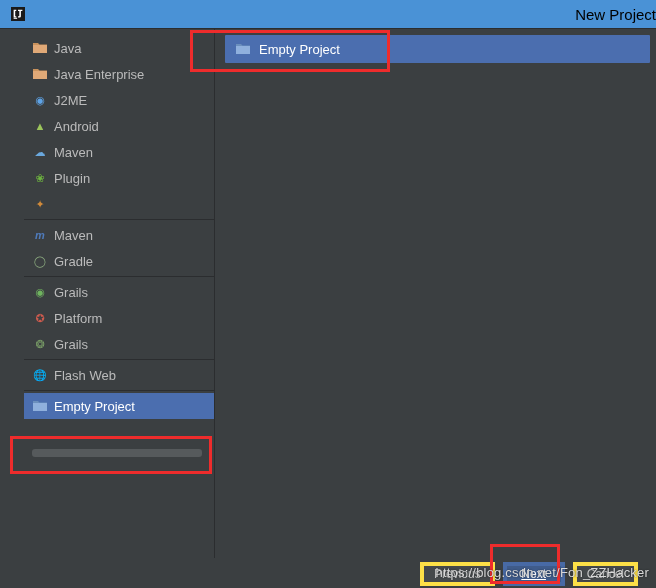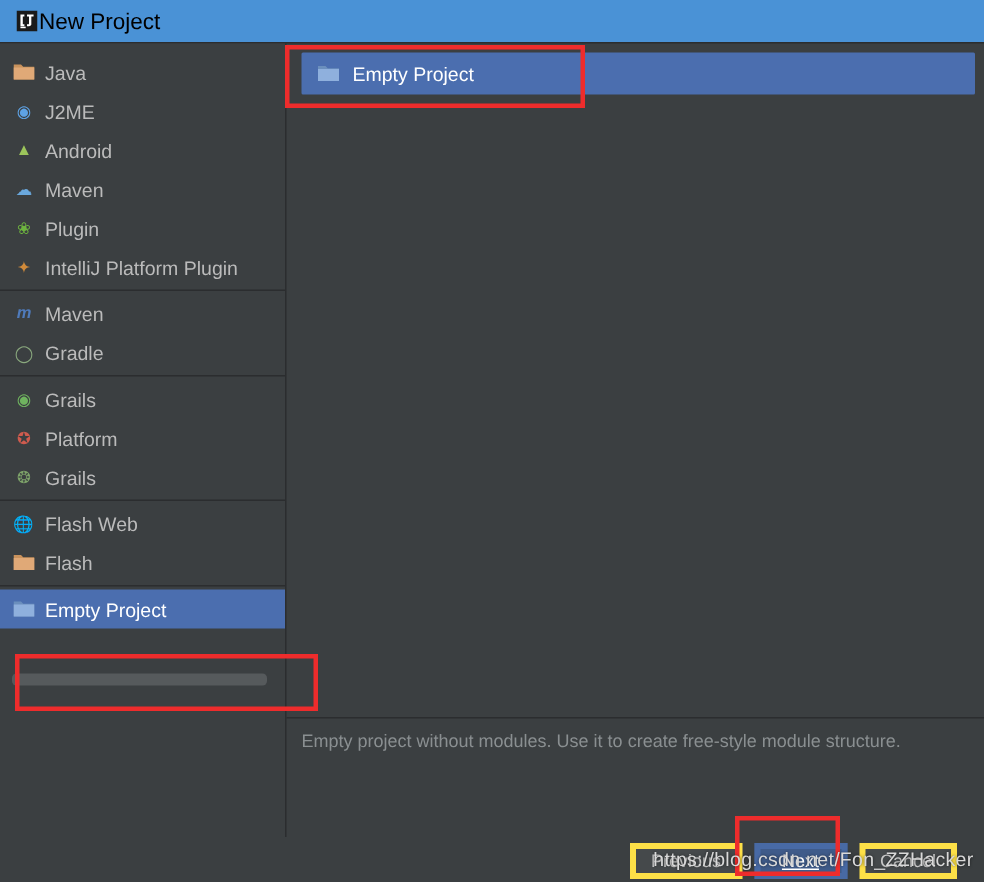--- a/index.html
+++ b/index.html
@@ -21,40 +21,41 @@
       position: relative;
     }
     .title-bar .app-icon {
       margin-left: 10px;
       width: 16px; height: 16px;
       display: flex; align-items: center; justify-content: center;
     }
     .title-bar .title {
       position: absolute;
       left: 14px; right: 0;
-      text-align: left;
+      text-align: right;
       color: #000;
       font-size: 15px;
       pointer-events: none;
       margin-left: 12px;
     }
 
     .main {
       display: flex;
       height: 530px;
       background: #3b3f41;
       border-top: 1px solid #2b2d2f;
     }
 
     
     .sidebar {
       width: 190px;
       background: #3b3f41;
       padding: 6px 0 0 0;
       overflow: hidden;
+      margin-left: 24px;
     }
     .sidebar-item {
       display: flex;
       align-items: center;
       height: 26px;
       padding: 0 8px 0 8px;
       gap: 6px;
       white-space: nowrap;
       cursor: pointer;
     }
@@ -202,92 +203,91 @@
     <div class="sidebar-item">
       <span class="icon">
           <svg class="folder" viewBox="0 0 14 12">
             <path d="M0 1h5l1.5 1.5H14V11H0z" fill="#c9925c"></path>
             <rect x="0" y="3" width="14" height="8" fill="#e0a977"></rect>
           </svg>
         </span>
       <span>Java</span>
     </div>
 
-
-    <div class="sidebar-item">
-      <span class="icon" style="color:#5ea3e6;">◉</span>
-      <span>J2ME</span>
-    </div>
-
-    <div class="sidebar-item">
-      <span class="icon" style="color:#9cc55b;">▲</span>
-      <span>Android</span>
-    </div>
-
-    <div class="sidebar-item">
-      <span class="icon" style="color:#6aa8dd;">☁</span>
-      <span>Maven</span>
-    </div>
-
-    <div class="sidebar-item">
-      <span class="icon" style="color:#6db33f;">❀</span>
-      <span>Plugin</span>
-    </div>
-
-
-    <div class="sidebar-item">
-      <span class="icon" style="color:#d08a3a;">✦</span>
-      <span>IntelliJ Platform Plugin</span>
-    </div>
-
-    <div class="divider"></div>
-
-    <div class="sidebar-item">
-      <span class="icon" style="color:#4f7bbb;font-style:italic;font-weight:bold;">m</span>
-      <span>Maven</span>
-    </div>
-
-    <div class="sidebar-item">
-      <span class="icon" style="color:#8aa97e;">◯</span>
-      <span>Gradle</span>
-    </div>
-
-    <div class="divider"></div>
-
-    <div class="sidebar-item">
-      <span class="icon" style="color:#6fb35f;">◉</span>
-      <span>Grails</span>
-    </div>
-
-    <div class="sidebar-item">
-      <span class="icon" style="color:#ce5b4e;">✪</span>
-      <span>Platform</span>
-    </div>
-
-    <div class="sidebar-item">
-      <span class="icon" style="color:#7ea46a;">❂</span>
-      <span>Grails</span>
-    </div>
-
-    <div class="divider"></div>
-
-    <div class="sidebar-item">
-      <span class="icon" style="color:#4f93c9;">🌐</span>
-      <span>Flash Web</span>
-    </div>
-
     <div class="sidebar-item">
       <span class="icon">
           <svg class="folder" viewBox="0 0 14 12">
             <path d="M0 1h5l1.5 1.5H14V11H0z" fill="#c9925c"></path>
             <rect x="0" y="3" width="14" height="8" fill="#e0a977"></rect>
           </svg>
         </span>
-      <span>Flash</span>
-    </div>
+      <span>Java Enterprise</span>
+    </div>
+
+    <div class="sidebar-item">
+      <span class="icon" style="color:#5ea3e6;">◉</span>
+      <span>J2ME</span>
+    </div>
+
+    <div class="sidebar-item">
+      <span class="icon" style="color:#9cc55b;">▲</span>
+      <span>Android</span>
+    </div>
+
+    <div class="sidebar-item">
+      <span class="icon" style="color:#6aa8dd;">☁</span>
+      <span>Maven</span>
+    </div>
+
+    <div class="sidebar-item">
+      <span class="icon" style="color:#6db33f;">❀</span>
+      <span>Plugin</span>
+    </div>
+
+
+    <div class="sidebar-item">
+      <span class="icon" style="color:#d08a3a;">✦</span>
+    </div>
+
+    <div class="divider"></div>
+
+    <div class="sidebar-item">
+      <span class="icon" style="color:#4f7bbb;font-style:italic;font-weight:bold;">m</span>
+      <span>Maven</span>
+    </div>
+
+    <div class="sidebar-item">
+      <span class="icon" style="color:#8aa97e;">◯</span>
+      <span>Gradle</span>
+    </div>
+
+    <div class="divider"></div>
+
+    <div class="sidebar-item">
+      <span class="icon" style="color:#6fb35f;">◉</span>
+      <span>Grails</span>
+    </div>
+
+    <div class="sidebar-item">
+      <span class="icon" style="color:#ce5b4e;">✪</span>
+      <span>Platform</span>
+    </div>
+
+    <div class="sidebar-item">
+      <span class="icon" style="color:#7ea46a;">❂</span>
+      <span>Grails</span>
+    </div>
+
+    <div class="divider"></div>
+
+    <div class="sidebar-item">
+      <span class="icon" style="color:#4f93c9;">🌐</span>
+      <span>Flash Web</span>
+    </div>
+
 
     <div class="divider"></div>
 
     <div class="sidebar-item selected">
       <span class="icon">
           <svg class="folder" viewBox="0 0 14 12">
             <path d="M0 1h5l1.5 1.5H14V11H0z" fill="#6b8fbd"></path>
             <rect x="0" y="3" width="14" height="8" fill="#8fb0dd"></rect>
           </svg>
         </span>
@@ -302,21 +302,20 @@
       <div class="option-item selected">
         <span class="icon">
             <svg class="folder" viewBox="0 0 14 12">
               <path d="M0 1h5l1.5 1.5H14V11H0z" fill="#6b8fbd"></path>
               <rect x="0" y="3" width="14" height="8" fill="#8fb0dd"></rect>
             </svg>
           </span>
         <span>Empty Project</span>
       </div>
     </div>
-    <div class="description-bar">Empty project without modules. Use it to create free-style module structure.</div>
   </div>
 </div>
 
 <div class="footer">
   <div class="btn">Previous</div>
   <div class="btn primary">Next</div>
   <div class="btn">Cancel</div>
 </div>
 
 <div class="annot a1"></div>

